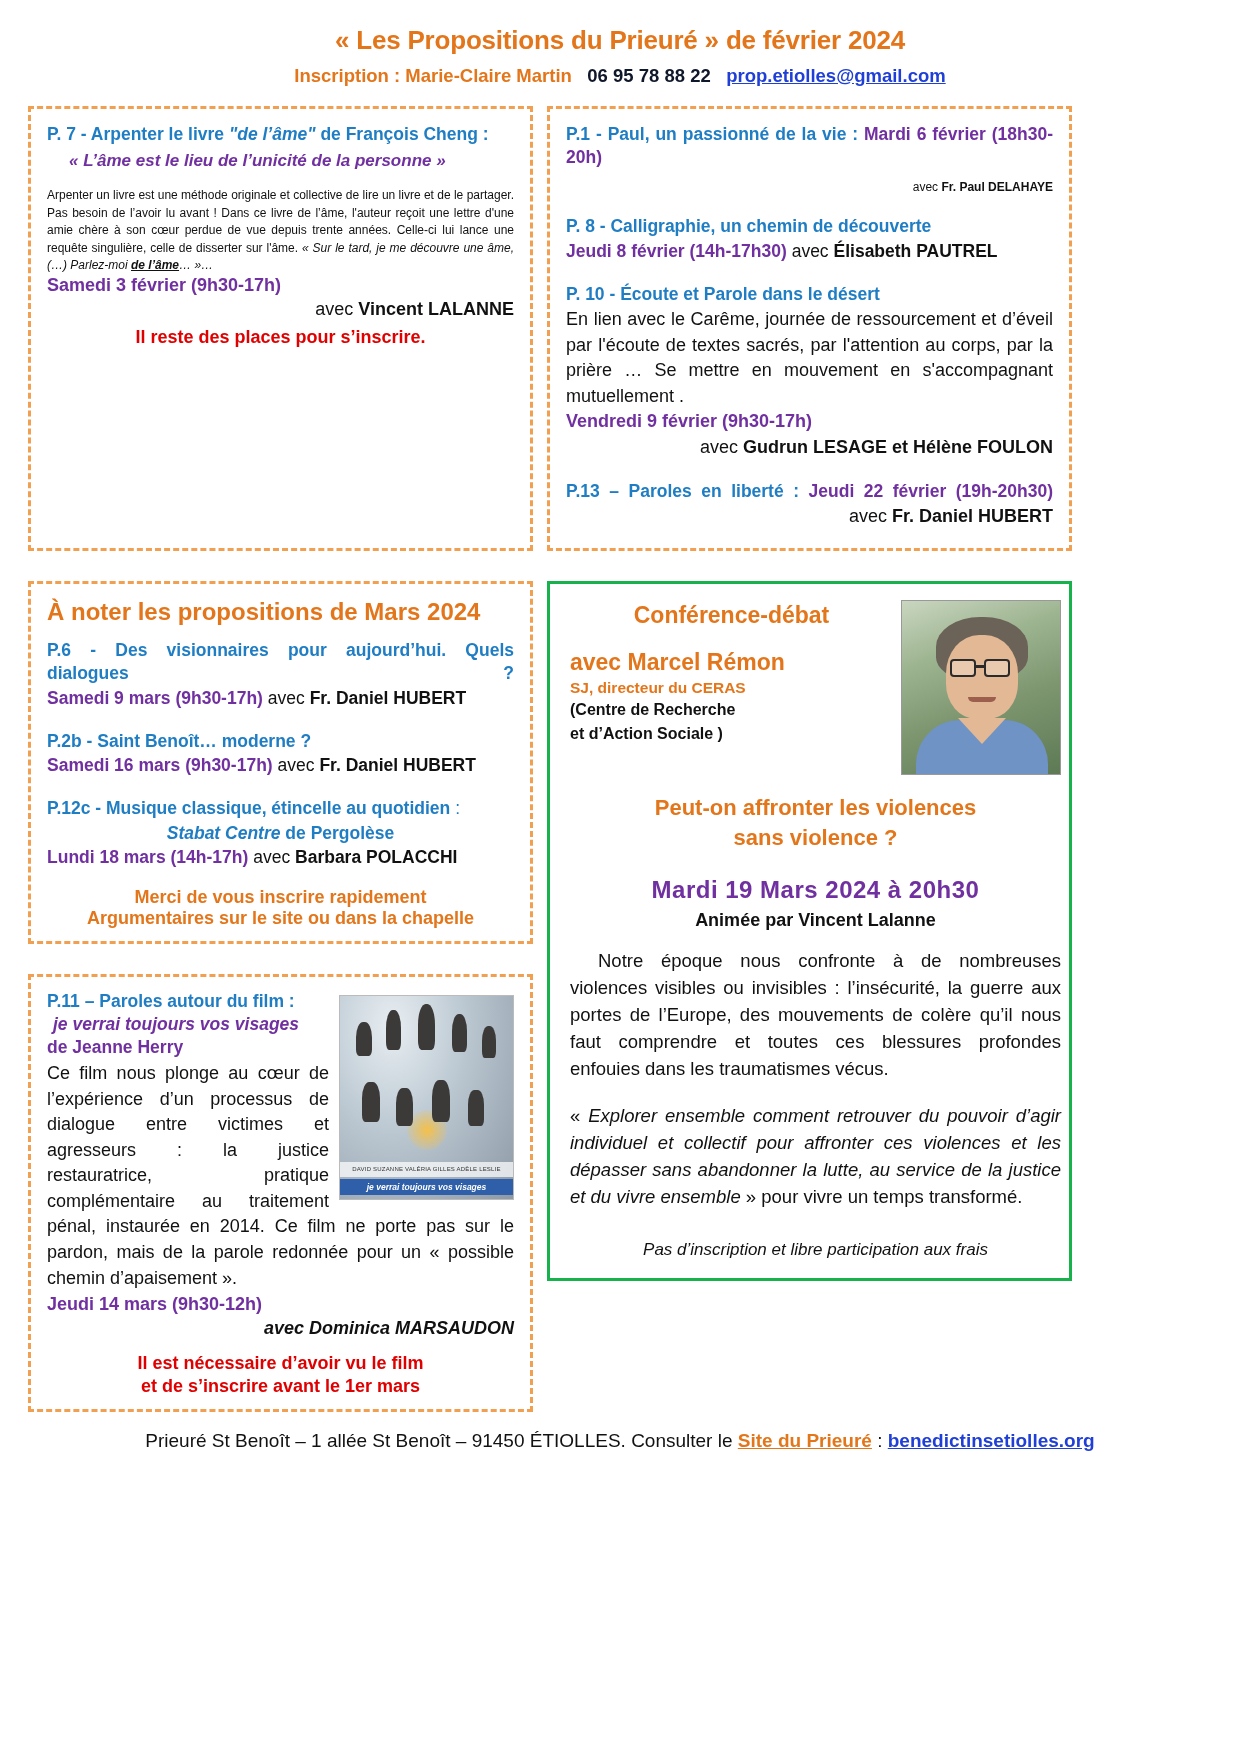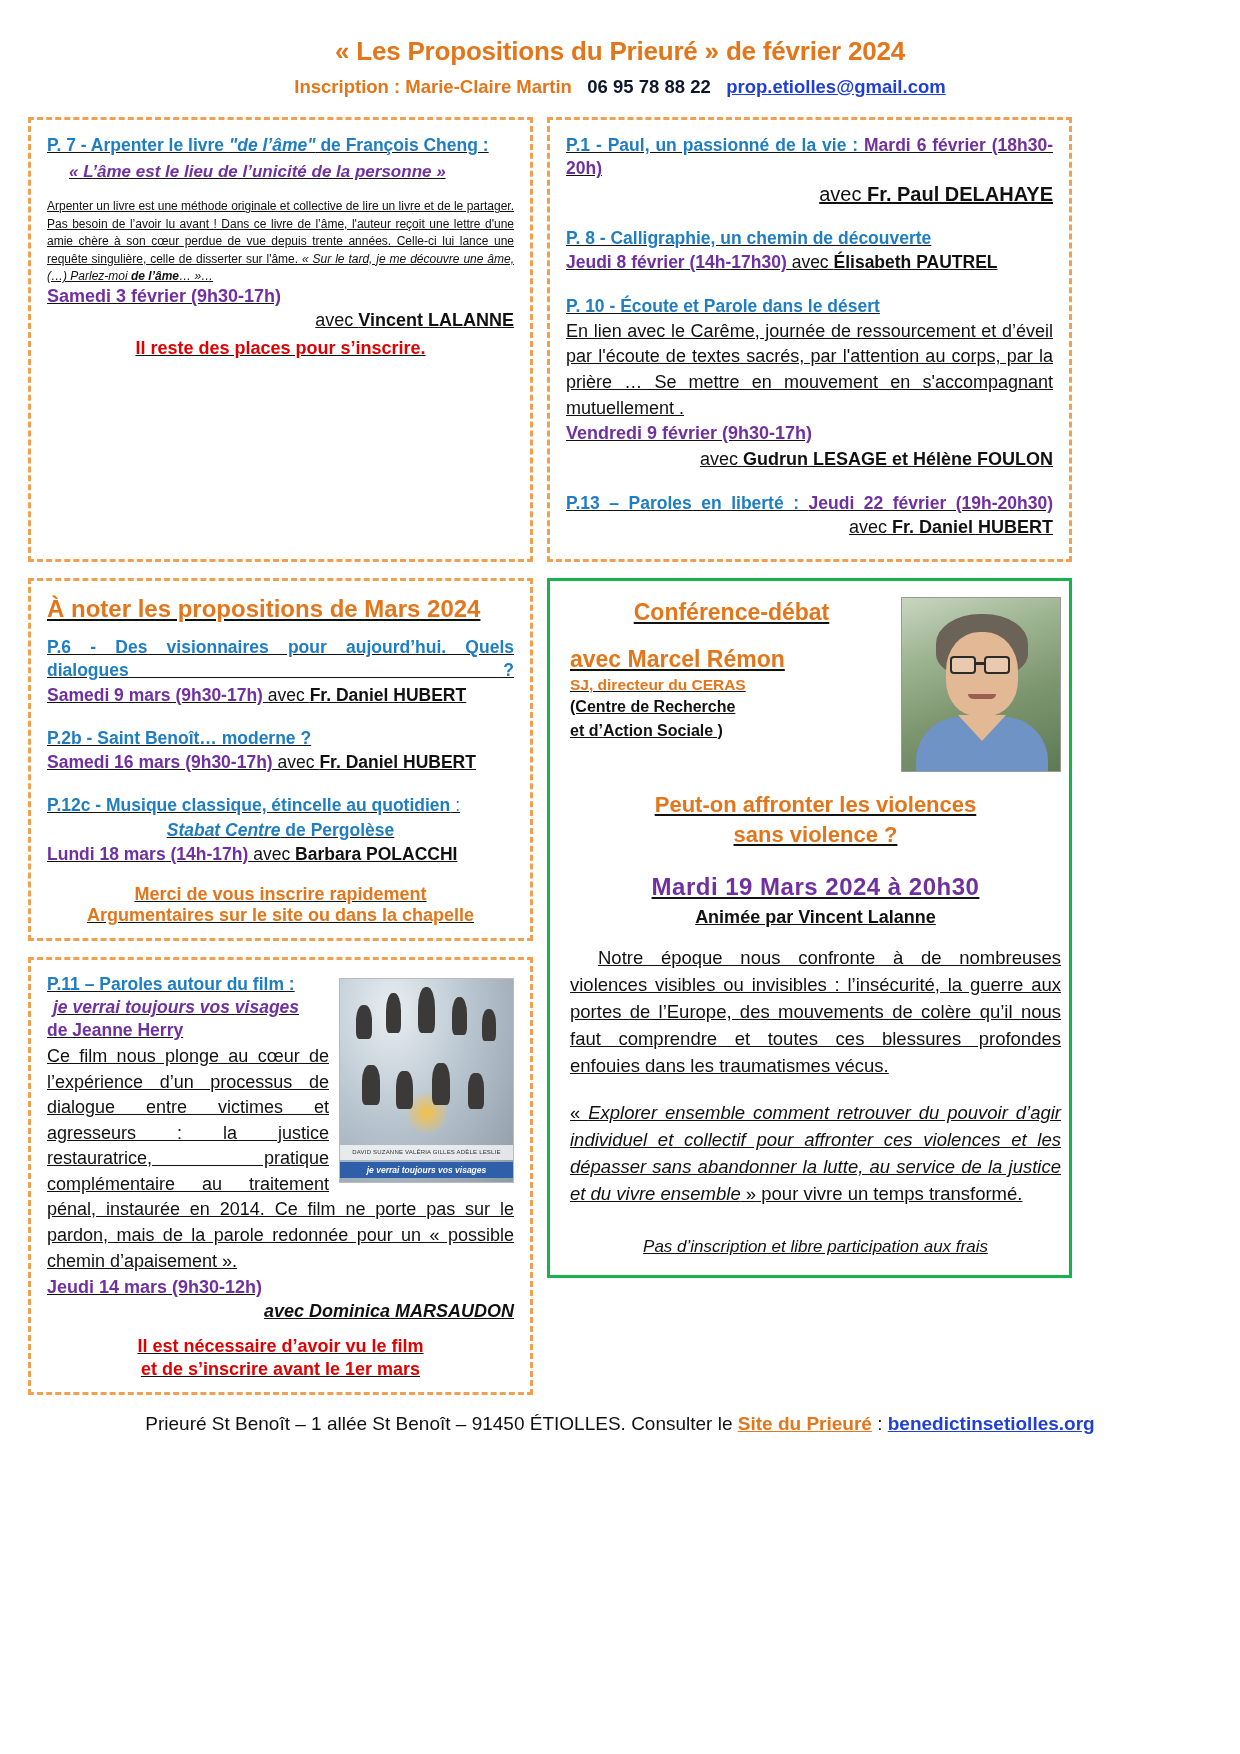--- a/index.html
+++ b/index.html
@@ -14,35 +14,35 @@
   }
   .page { position:absolute; left:0; top:0; width:1240px; height:1754px; padding:0 28px; }
 
   
   .hdr-title {
     text-align:center;
     color:#E3761B;
     font-weight:bold;
     font-size:26px;
     letter-spacing:-0.2px;
-    margin-top:36px;
+    margin-top:25px;
   }
   .hdr-sub {
     text-align:center;
     font-size:18.5px;
     margin-top:9px;
     white-space:nowrap;
   }
   .hdr-sub .orange { color:#E3761B; font-weight:bold; }
   .hdr-sub .phone  { color:#0f172a; font-weight:bold; }
   .hdr-sub .mail   { color:#1F3FD6; font-weight:bold; text-decoration:underline; }
 
   
   .cols { display:flex; gap:14px; margin-top:19px; align-items:flex-start; }
-  .col  { display:flex; flex-direction:column; gap:16px;text-decoration:underline; }
+  .col  { display:flex; flex-direction:column; gap:30px; }
   .col-left  { width:505px; }
   .col-right { width:525px; }
 
   .dashbox {
     border:3px dashed #F0A050;
     padding:14px 16px 12px 16px;
     background:#fff;
   }
   .greenbox {
     border:3px solid #17B24B;
@@ -253,21 +253,21 @@
     </div>
 
     <div class="col col-right">
 
       <div class="dashbox" style="min-height:445px;">
 
         <div class="entry">
           <div style="font-size:17.5px" class="just">
             <span class="blue">P.1 - Paul, un passionné de la vie : </span><span class="purple">Mardi 6 février (18h30-20h)</span>
           </div>
-          <div class="right" style="font-size:20px;margin-top:0">
+          <div class="right" style="font-size:12px;margin-top:10px">
             <span style="font-weight:normal">avec </span><span class="black">Fr. Paul DELAHAYE</span>
           </div>
         </div>
 
         <div class="gap18"></div>
 
         <div class="entry">
           <div class="blue" style="font-size:17.5px">P. 8 - Calligraphie, un chemin de découverte</div>
           <div style="font-size:17.5px;margin-top:1px">
             <span class="purple">Jeudi 8  février (14h-17h30)</span><span style="font-weight:normal"> avec </span><span class="black">Élisabeth PAUTREL</span>

